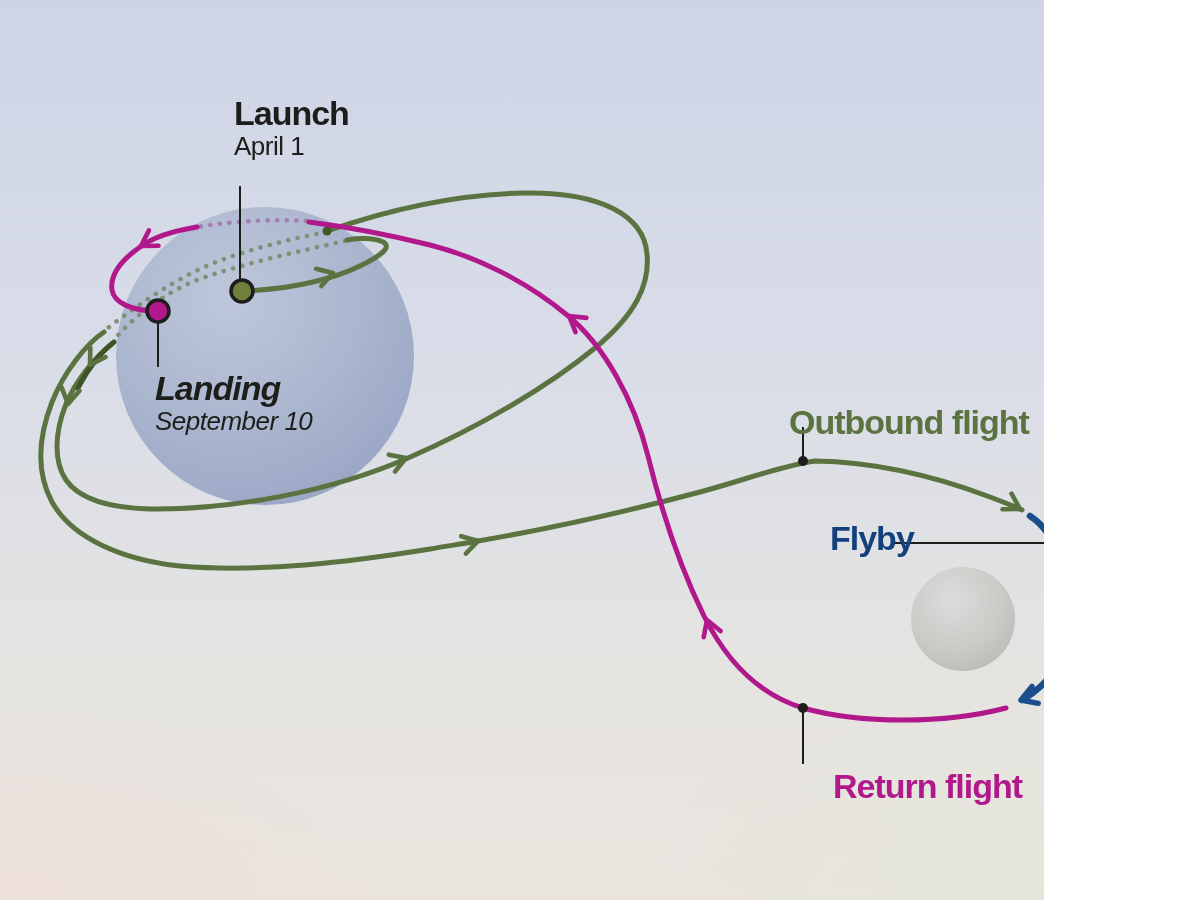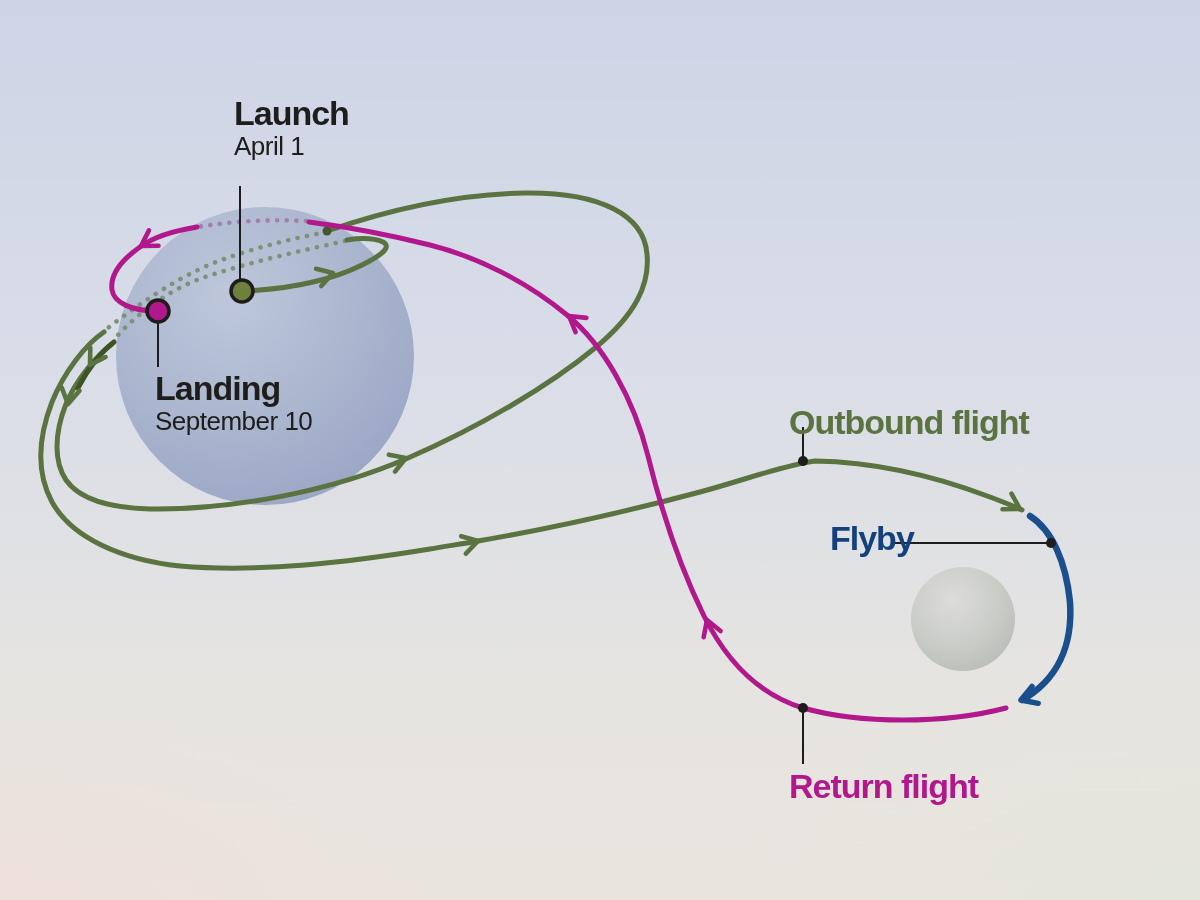--- a/index.html
+++ b/index.html
@@ -1,18 +1,18 @@
 <!DOCTYPE html>
 <html style="--outbound-green: #5a7340; --return-magenta: #b0188c; --flyby-blue: #1b4e8c; --flyby-text-blue: #14417c; --text-black: #1d1d1b; --earth-blue: #a6b1cc; --moon-gray: #c3c5c2; --background-top: #ced4e6; --background-bottom-left: #ece3de; --background-bottom-right: #e9eae5;"><head>
 <meta charset="utf-8">
 <style>
   html,body{margin:0;padding:0;}
   #stage{
     position:relative;
-    width:1200px;height:900px;
+    width:1044px;height:900px;
     overflow:hidden;
     font-family:"Liberation Sans",sans-serif;
     background:
       radial-gradient(ellipse 70% 45% at 100% 102%, rgba(222,231,216,0.55), rgba(222,231,216,0) 60%),
       radial-gradient(ellipse 60% 40% at 0% 102%, rgba(240,221,216,0.6), rgba(240,221,216,0) 60%),
       linear-gradient(to bottom, var(--background-top,#ced4e6) 0%, #d9dde8 40%, #e5e4e1 75%, #ebe4de 100%);
   }
   svg{position:absolute;left:0;top:0;}
   .g-line{stroke:var(--outbound-green,#5a7340);stroke-width:5;fill:none;stroke-linecap:round;}
   .g-dark{stroke:#3f5426;stroke-width:5;fill:none;stroke-linecap:round;}
@@ -25,21 +25,21 @@
   .arrow{fill:none;stroke-width:4.6;stroke-linecap:round;stroke-linejoin:round;}
   .arrow.g{stroke:var(--outbound-green,#5a7340);}
   .arrow.m{stroke:var(--return-magenta,#b0188c);}
   .arrow.b{stroke:var(--flyby-blue,#1b4e8c);stroke-width:5.5;}
   .lbl{position:absolute;letter-spacing:-1px;line-height:1.08;white-space:nowrap;}
   .lbl .t{font-weight:700;font-size:34px;}
   .lbl .d{font-weight:400;font-size:26px;letter-spacing:-0.5px;}
   .black{color:var(--text-black,#1d1d1b);}
   .green{color:var(--outbound-green,#5a7340);}
   .navy{color:var(--flyby-text-blue,#14417c);}
-  .magenta{color:var(--return-magenta,#b0188c);}
+  .magenta{color:var(--return-magenta,#b0188c);margin-left:44px;}
 </style>
 </head>
 <body>
 
 <div id="stage">
 
   <svg width="1200" height="900" viewBox="0 0 1200 900">
     <defs>
       <radialGradient id="earthGrad" cx="0.38" cy="0.30" r="0.85">
         <stop offset="0%" stop-color="#bec7da"></stop>
@@ -98,21 +98,21 @@
 
     <circle cx="242" cy="291" r="11" fill="#6e7f3e" stroke="#1d1d1b" stroke-width="3.5"></circle>
     <circle cx="158" cy="311" r="11" fill="#b0188c" stroke="#1d1d1b" stroke-width="3.5"></circle>
   </svg>
 
   <div class="lbl black" style="left:234px;top:95px;">
     <div class="t">Launch</div>
     <div class="d">April 1</div>
   </div>
 
-  <div class="lbl black" style="left:155px;top:370px;">
+  <div class="lbl black" style="left:155px;top:370px;font-style:italic;">
     <div class="t">Landing</div>
     <div class="d">September 10</div>
   </div>
 
   <div class="lbl green" style="left:789px;top:372px;margin-top:32px;">
     <div class="t">Outbound flight</div>
   </div>
 
   <div class="lbl navy" style="left:830px;top:520px;">
     <div class="t">Flyby</div>

